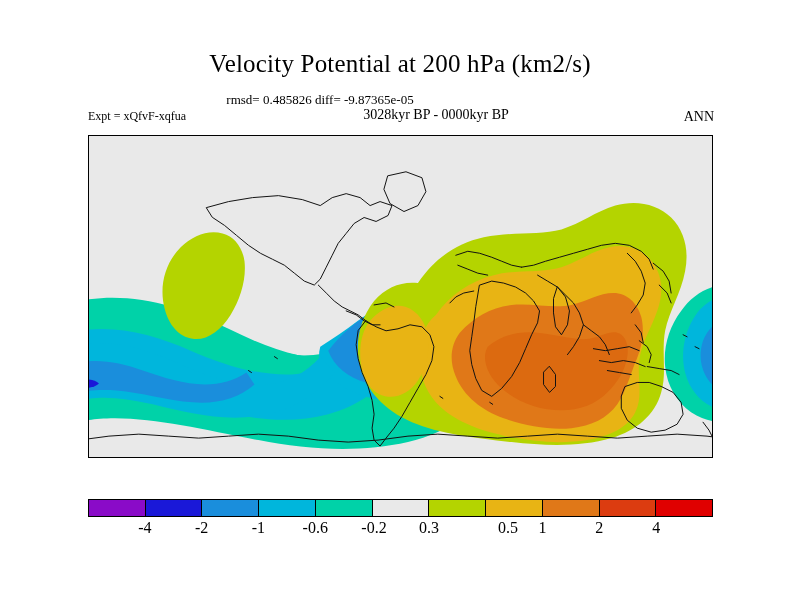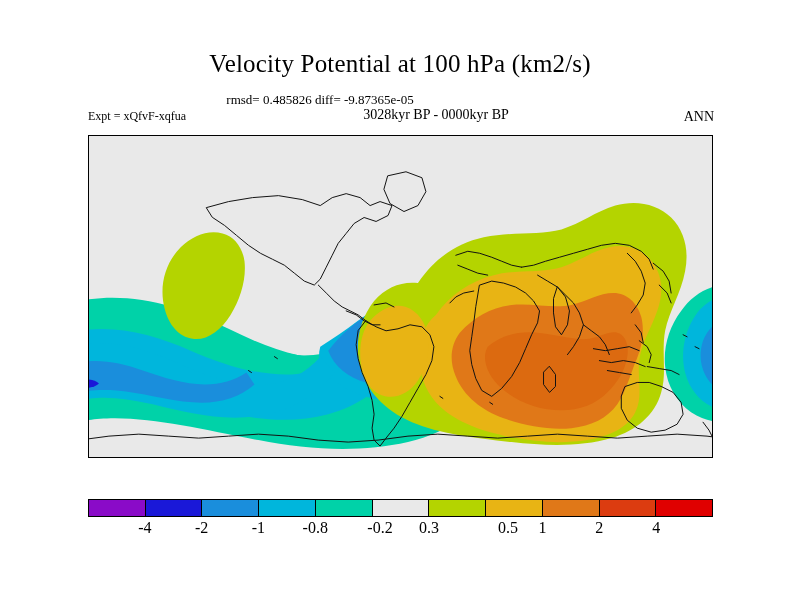--- a/index.html
+++ b/index.html
@@ -101,21 +101,21 @@
     position: absolute;
     top: 20px;
     transform: translateX(-50%);
     font-size: 16px;
     white-space: nowrap;
   }
 </style>
 </head>
 <body>
 
-<div id="title">Velocity Potential at 100 hPa (km2/s)</div>
+<div id="title">Velocity Potential at 200 hPa (km2/s)</div>
 <div id="subtitle-rmsd">rmsd= 0.485826 diff= -9.87365e-05</div>
 <div id="period-label">3028kyr BP - 0000kyr BP</div>
 <div id="expt-label">Expt = xQfvF-xqfua</div>
 <div id="season-label">ANN</div>
 
 <div id="map-panel">
   <svg id="map-svg" viewBox="0 0 625 323" preserveAspectRatio="none">
     <defs>
       <clipPath id="panelClip">
           <rect x="0" y="0" width="625" height="323"></rect>
@@ -387,20 +387,20 @@
       <div class="swatch" title="-0.2 to 0.2" style="background: rgb(233, 233, 233);"></div>
       <div class="swatch" title="0.2 to 0.5" style="background: rgb(180, 212, 0);"></div>
       <div class="swatch" title="0.5 to 1" style="background: rgb(232, 180, 20);"></div>
       <div class="swatch" title="1 to 2" style="background: rgb(224, 120, 24);"></div>
       <div class="swatch" title="2 to 4" style="background: rgb(220, 60, 16);"></div>
       <div class="swatch" title="&gt; 4" style="background: rgb(224, 0, 0);"></div>
     </div>
 <div class="cb-label" style="left: 56.8182px;">-4</div>
     <div class="cb-label" style="left: 113.636px;">-2</div>
     <div class="cb-label" style="left: 170.455px;">-1</div>
-    <div class="cb-label" style="left: 227.273px;">-0.8</div>
-    <div class="cb-label" style="left: 292px;">-0.2</div>
+    <div class="cb-label" style="left: 227.273px;">-0.6</div>
+    <div class="cb-label" style="left: 286px;">-0.2</div>
     <div class="cb-label" style="left: 340.909px;">0.3</div>
     <div class="cb-label" style="left: 420px;">0.5</div>
     <div class="cb-label" style="left: 454.545px;">1</div>
     <div class="cb-label" style="left: 511.364px;">2</div>
     <div class="cb-label" style="left: 568.182px;">4</div>
   </div>
 
 </body></html>

